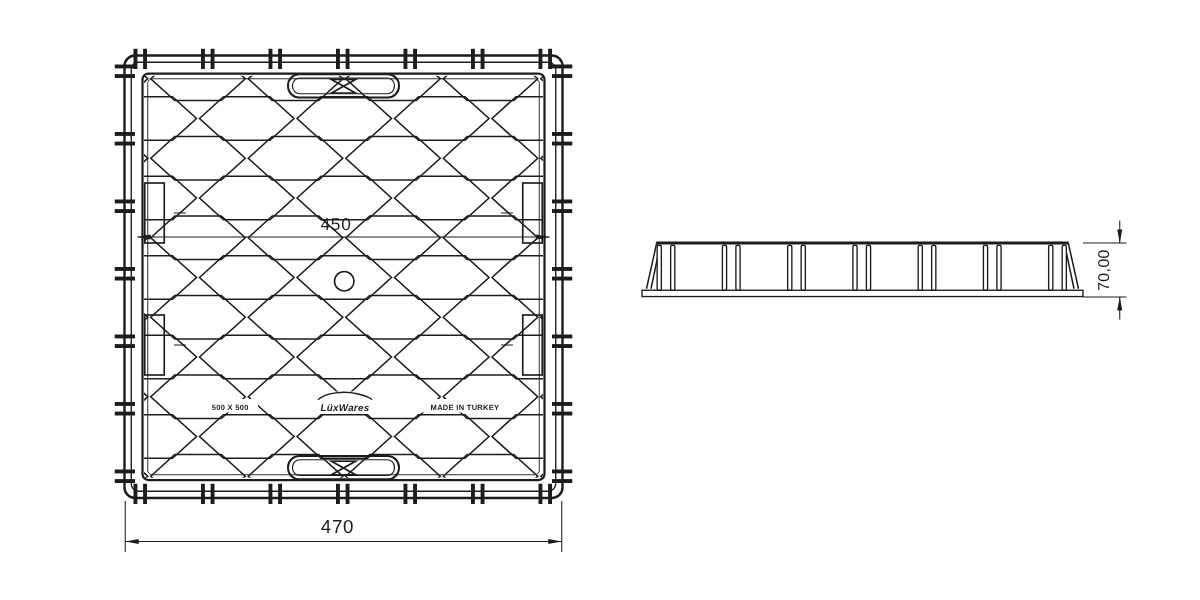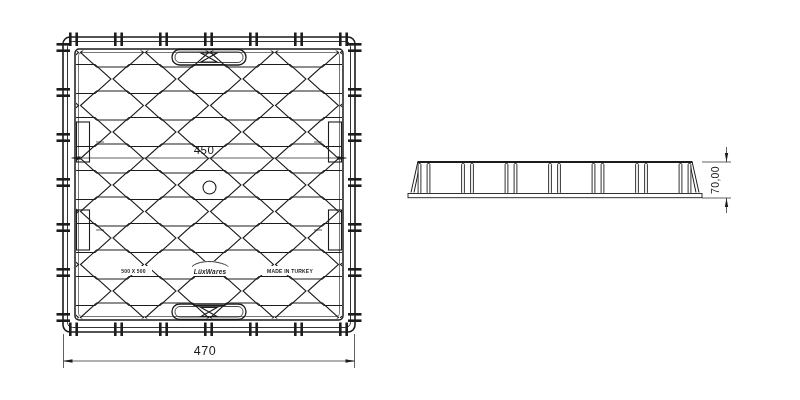--- a/index.html
+++ b/index.html
@@ -1,16 +1,16 @@
 <!DOCTYPE html>
 <html><head>
 <meta charset="utf-8">
 <style>
   html,body{margin:0;padding:0;background:#ffffff;}
-  #stage{width:756px;height:400px;position:relative;background:#ffffff;overflow:hidden;}
+  #stage{width:756px;height:400px;position:relative;background:#ffffff;overflow:hidden;padding-left:20px;}
   svg{display:block;}
   text{font-family:"Liberation Sans","DejaVu Sans",sans-serif;fill:#1c1c1c;}
   .dim-text{font-size:11.5px;letter-spacing:0.5px;}
   .dim-text-lg{font-size:12.5px;letter-spacing:0.5px;}
   .dim-text-side{font-size:10.5px;letter-spacing:0.3px;}
   .marking{font-size:5px;font-weight:bold;letter-spacing:0.2px;}
   .brand{font-size:6.5px;font-weight:bold;font-style:italic;letter-spacing:0.2px;}
   .ln{stroke:#1c1c1c;fill:none;}
   .thin{stroke-width:0.7;}
 </style>

